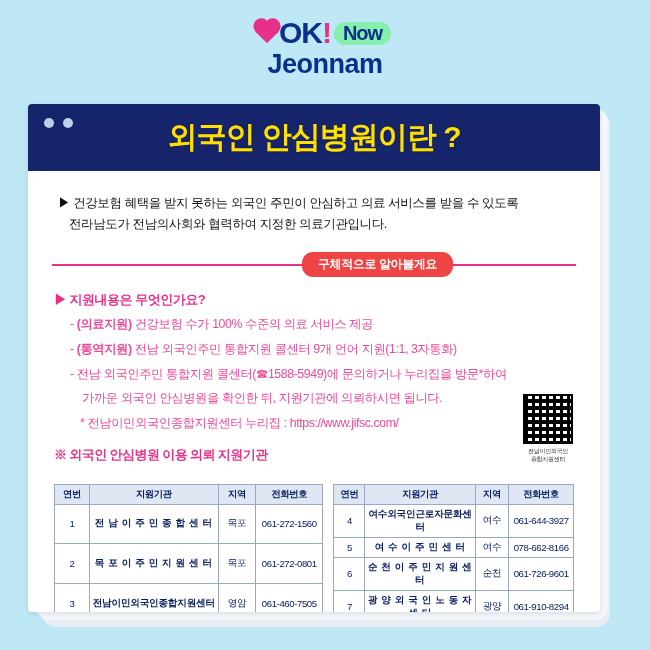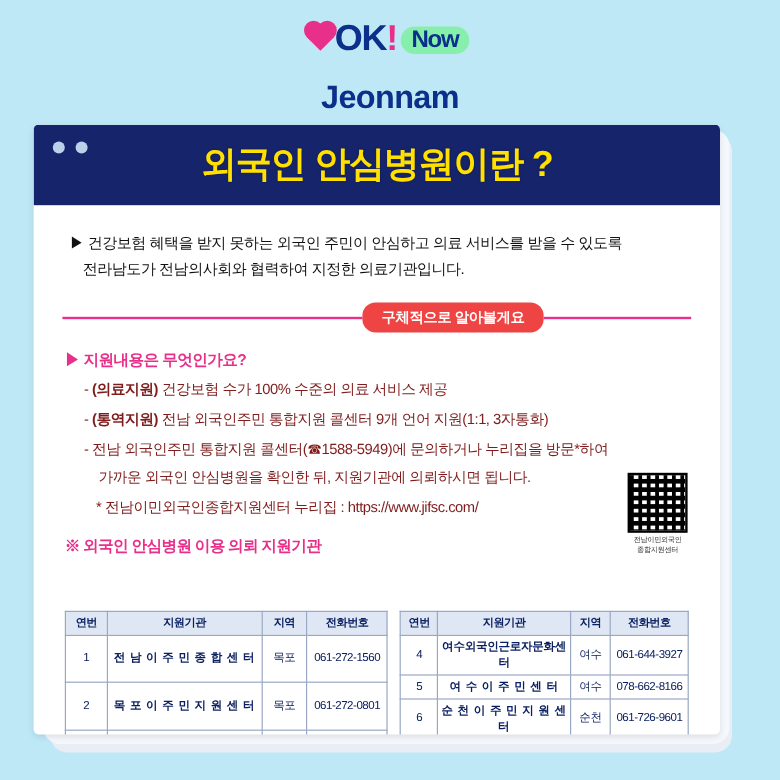--- a/index.html
+++ b/index.html
@@ -38,21 +38,21 @@
     padding: 1px 9px 2px 9px;
     font-size: 20px;
     margin-left: 3px;
     position: relative;
     top: -3px;
   }
   .logo-row2 {
     font-size: 27px;
     font-weight: bold;
     color: #0b2f8a;
-    margin-top: 20px;
+    margin-top: 3px;
     letter-spacing: -0.5px;
   }
   .heart {
     display: inline-block;
     width: 16px; height: 16px;
     background: #e8308a;
     position: relative;
     transform: rotate(-45deg);
     margin-right: 4px;
     top: -3px;
@@ -159,21 +159,21 @@
   .qa { padding: 0 4px; }
   .q {
     font-size: 13px;
     font-weight: bold;
     color: #e8308a;
     letter-spacing: -0.5px;
     margin-bottom: 6px;
   }
   .a {
     font-size: 12.3px;
-    color: #7f1d1d;
+    color: #ec4899;
     line-height: 1.6;
     letter-spacing: -0.4px;
     margin: 0 0 5px 16px;
   }
   .a b { font-weight: bold; }
   .q2 { margin-top: 10px; }
   .a-indent { margin-left: 28px; }
 
   
   .qr-block {
@@ -211,21 +211,20 @@
   }
   .tables {
     display: flex;
     gap: 10px;
     padding: 0 4px;
   }
   table {
     border-collapse: collapse;
     font-size: 9.6px;
     table-layout: fixed;
-    margin-top: 25px;
   }
   table.t-left { width: 282px; }
   table.t-right { width: 252px; }
   th, td {
     border: 1px solid #9aa8c4;
     padding: 3px 2px;
     text-align: center;
     color: #0b2060;
     letter-spacing: -0.4px;
     height: 17px;

